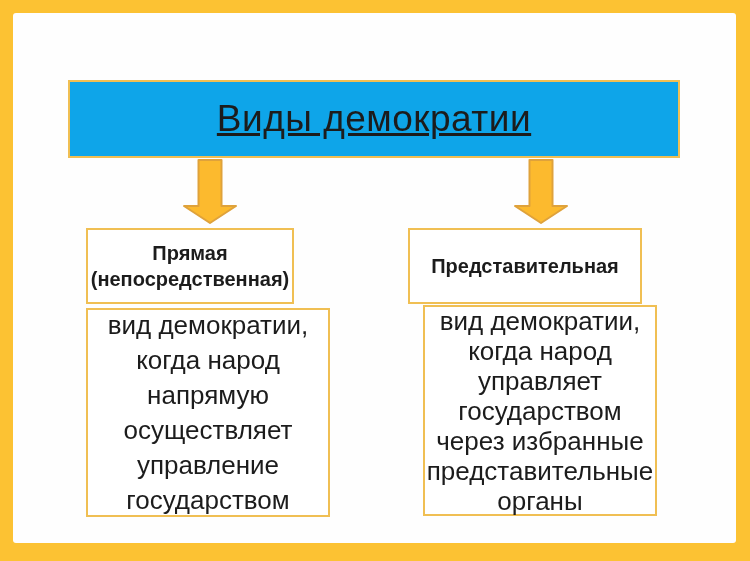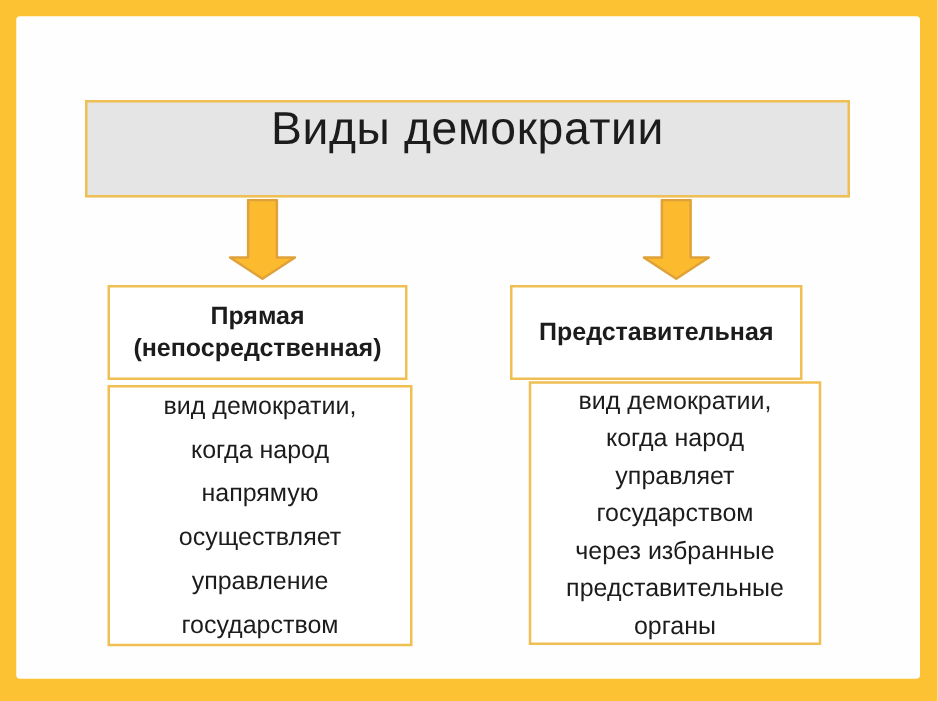--- a/index.html
+++ b/index.html
@@ -19,24 +19,25 @@
     overflow:hidden;
   }
   .stage{position:relative;width:750px;height:561px;}
   .canvas{
     position:absolute;left:13px;top:13px;width:723px;height:530px;
     background:var(--canvas-white);
     border-radius:3px;
   }
   .title-box{
     position:absolute;left:68px;top:80px;width:612px;height:78px;
-    background:#e5e5e5;
+    background:#0ea5e9;
     border:2px solid var(--box-border);
-    display:flex;align-items:flex-start;justify-content:center;
+    display:flex;align-items:center;justify-content:center;
     box-sizing:border-box;
+    text-decoration:underline;
   }
   .title-box .title-text{
     font-size:37px;
     font-weight:400;
     letter-spacing:0.5px;
   }
   .arrow{position:absolute;width:54px;height:66px;}
   .arrow.left{left:183px;top:159px;}
   .arrow.right{left:514px;top:159px;}
   .col-header{
@@ -44,30 +45,30 @@
     background:#fff;
     border:2px solid var(--box-border);
     box-sizing:border-box;
     display:flex;align-items:center;justify-content:center;
     text-align:center;
     font-weight:700;
     font-size:20px;
     line-height:1.3;
     white-space:pre-line;
   }
-  .col-header.left{left:86px;top:228px;width:240px;height:76px;}
+  .col-header.left{left:86px;top:228px;width:208px;height:76px;}
   .col-header.right{left:408px;top:228px;width:234px;height:76px;}
   .col-body{
     position:absolute;
     background:#fff;
     border:2px solid var(--box-border);
     box-sizing:border-box;
     display:flex;align-items:center;justify-content:center;
     text-align:center;
-    font-size:20px;
+    font-size:26px;
     white-space:pre-line;
   }
   .col-body.left{left:86px;top:308px;width:244px;height:209px;line-height:35px;}
   .col-body.right{left:423px;top:305px;width:234px;height:211px;line-height:30px;}
 </style>
 </head>
 <body>
 
 <div class="stage">
   <div class="canvas"></div>

